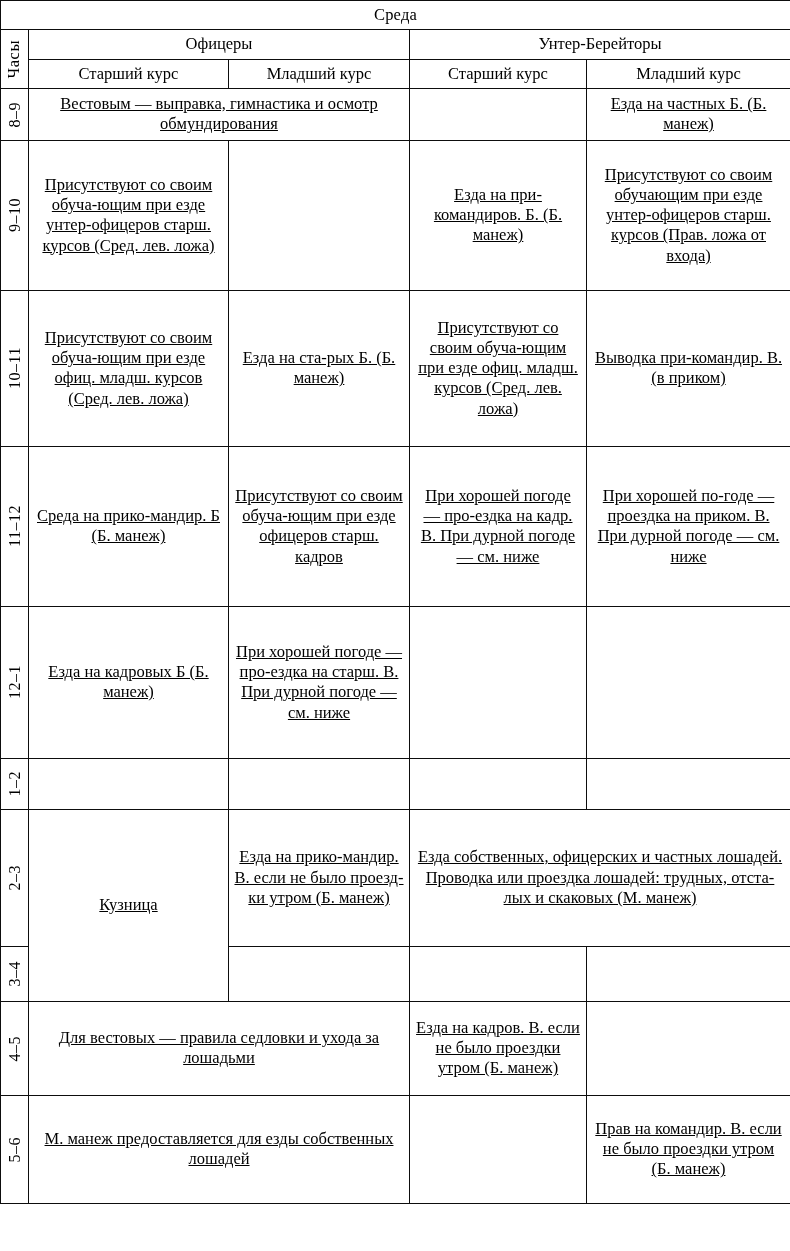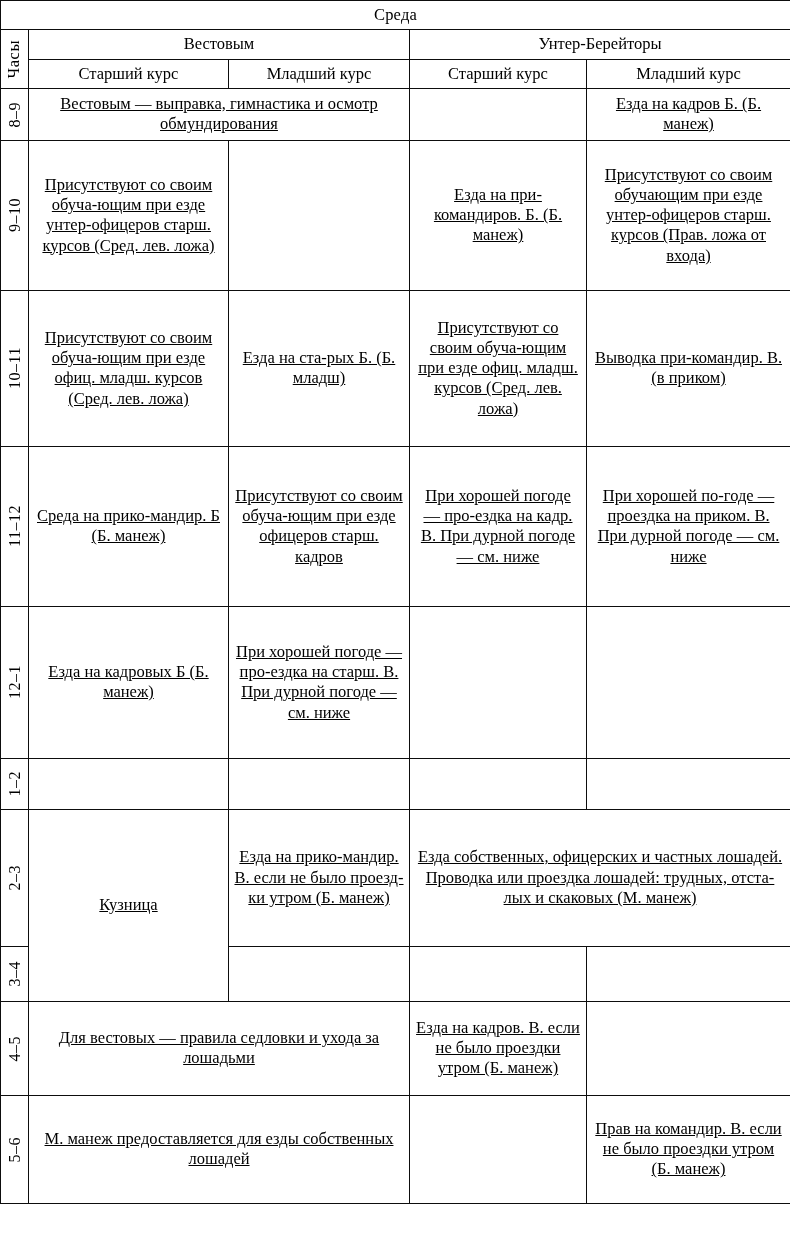--- a/index.html
+++ b/index.html
@@ -96,54 +96,54 @@
     <tbody>
 
       <tr>
         <td class="title-cell" colspan="5">Среда</td>
       </tr>
 
       <tr>
         <td class="hours-head" rowspan="2">
           <span class="vert">Часы</span>
         </td>
-        <td class="group-cell" colspan="2">Вестовым</td>
+        <td class="group-cell" colspan="2">Офицеры</td>
         <td class="group-cell" colspan="2">Унтер-Берейторы</td>
       </tr>
 
       <tr>
         <td class="sub-cell">Старший курс</td>
         <td class="sub-cell">Младший курс</td>
         <td class="sub-cell">Старший курс</td>
         <td class="sub-cell">Младший курс</td>
       </tr>
 
     <tr style="height: 52px;">
           <td class="hours-cell">
             <span class="vert">8–9</span>
           </td>
           <td class="body-cell" colspan="2">Вестовым — выправка, гимнастика и осмотр обмундирования</td>
           <td class="body-cell empty-cell"></td>
-          <td class="body-cell">Езда на кадров Б. (Б. манеж)</td>
+          <td class="body-cell">Езда на частных Б. (Б. манеж)</td>
         </tr>
         <tr style="height: 150px;">
           <td class="hours-cell">
             <span class="vert">9–10</span>
           </td>
           <td class="body-cell">Присутствуют со своим обуча-ющим при езде унтер-офицеров старш. курсов (Сред. лев. ложа)</td>
           <td class="body-cell empty-cell"></td>
           <td class="body-cell">Езда на при-командиров. Б. (Б. манеж)</td>
           <td class="body-cell">Присутствуют со своим обучающим при езде унтер-офицеров старш. курсов (Прав. ложа от входа)</td>
         </tr>
         <tr style="height: 156px;">
           <td class="hours-cell">
             <span class="vert">10–11</span>
           </td>
           <td class="body-cell">Присутствуют со своим обуча-ющим при езде офиц. младш. курсов (Сред. лев. ложа)</td>
-          <td class="body-cell">Езда на ста-рых Б. (Б. младш)</td>
+          <td class="body-cell">Езда на ста-рых Б. (Б. манеж)</td>
           <td class="body-cell">Присутствуют со своим обуча-ющим при езде офиц. младш. курсов (Сред. лев. ложа)</td>
           <td class="body-cell">Выводка при-командир. В. (в приком)</td>
         </tr>
         <tr style="height: 160px;">
           <td class="hours-cell">
             <span class="vert">11–12</span>
           </td>
           <td class="body-cell">Среда на прико-мандир. Б (Б. манеж)</td>
           <td class="body-cell">Присутствуют со своим обуча-ющим при езде офицеров старш. кадров</td>
           <td class="body-cell">При хорошей погоде — про-ездка на кадр. В. При дурной погоде — см. ниже</td>

